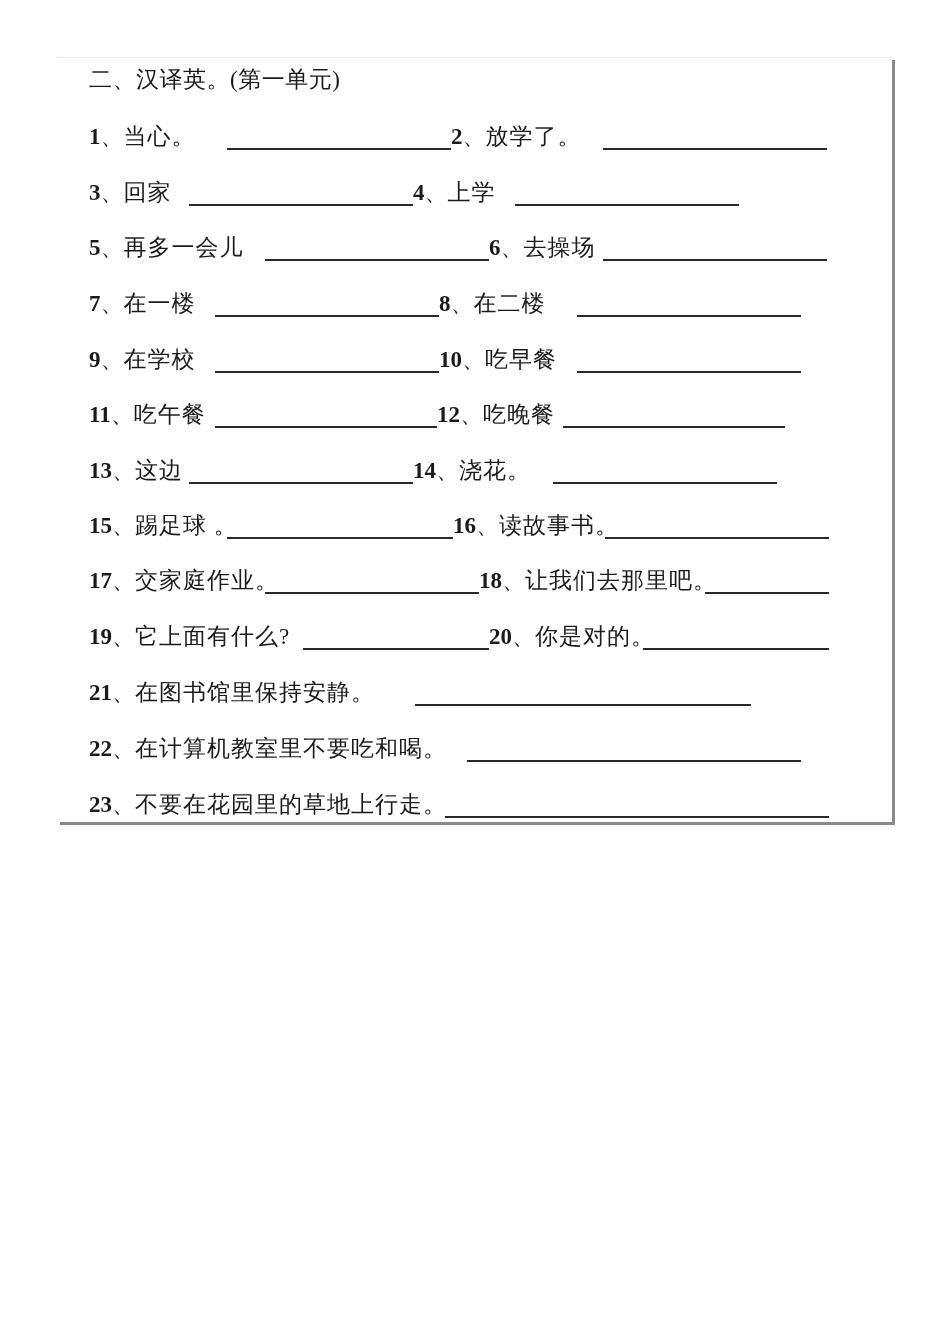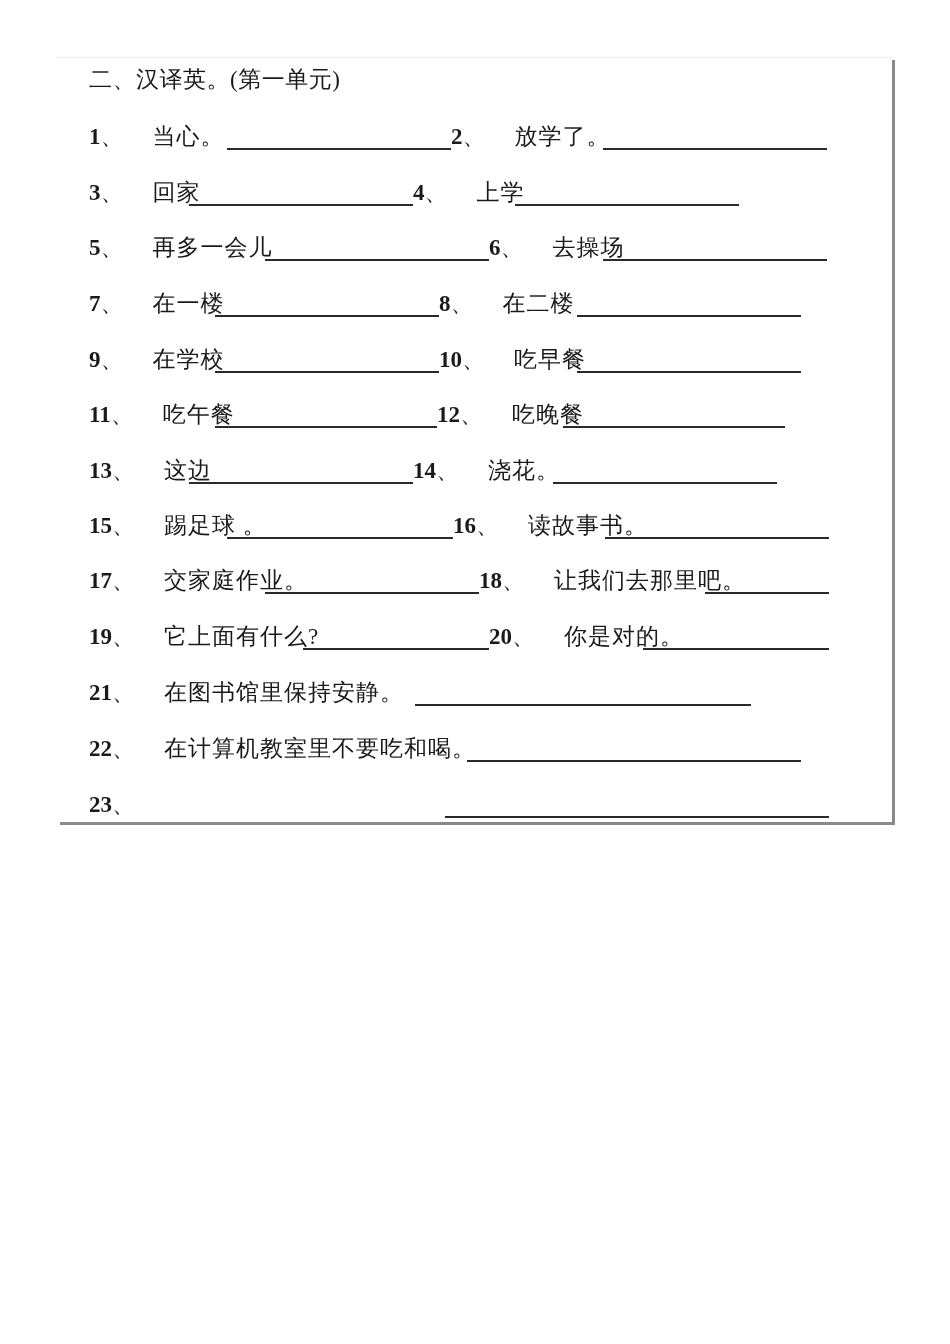--- a/index.html
+++ b/index.html
@@ -62,21 +62,20 @@
       height: 30px;
       display: flex;
       align-items: baseline;
     }
     .num {
       font-weight: bold;
       font-family: "Liberation Serif", serif;
     }
     .text {
       letter-spacing: 1px;
-      margin-left: 29px;
     }
     .blank {
       position: absolute;
       top: 26px;
       height: 2px;
       background: #2a2a2a;
     }
   </style>
 </head>
 <body>
@@ -241,16 +240,17 @@
         <span class="num">22</span>
         <span class="sep">、</span>
         <span class="text">在计算机教室里不要吃和喝。</span>
       </div>
       <div class="blank" style="left: 378px; width: 334px;"></div>
     </div>
     <div class="row" style="top: 790px; width: 760px;">
       <div class="item" style="left: 0px;">
         <span class="num">23</span>
         <span class="sep">、</span>
+        <span class="text">不要在花园里的草地上行走。</span>
       </div>
       <div class="blank" style="left: 356px; width: 384px;"></div>
     </div>
   </div>
 
 </body></html>

